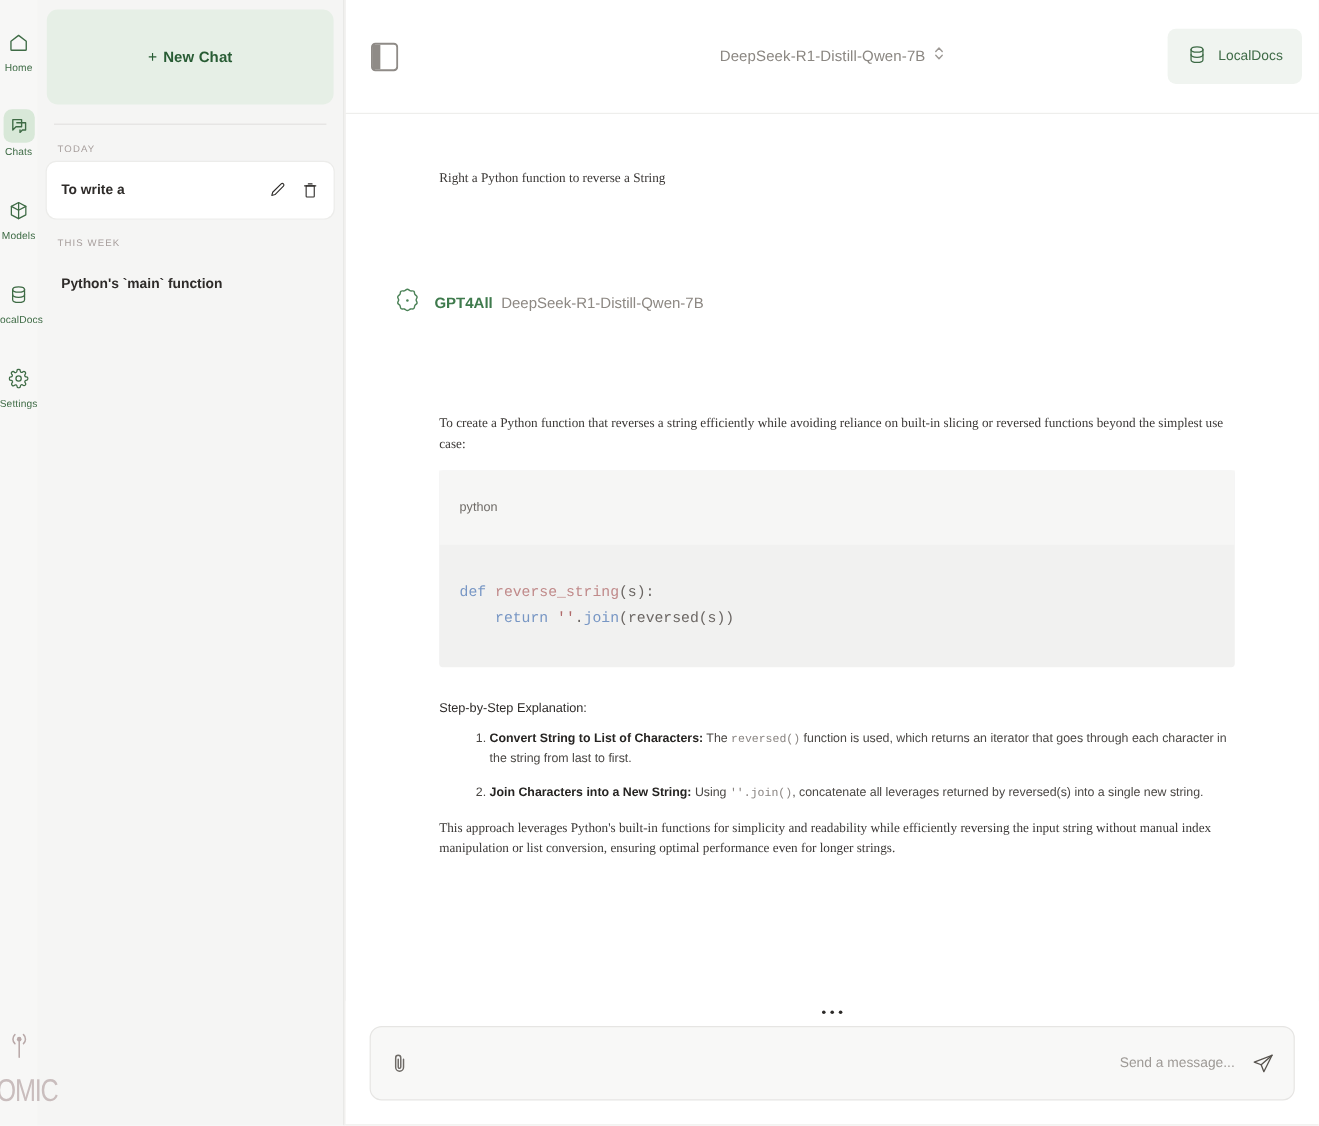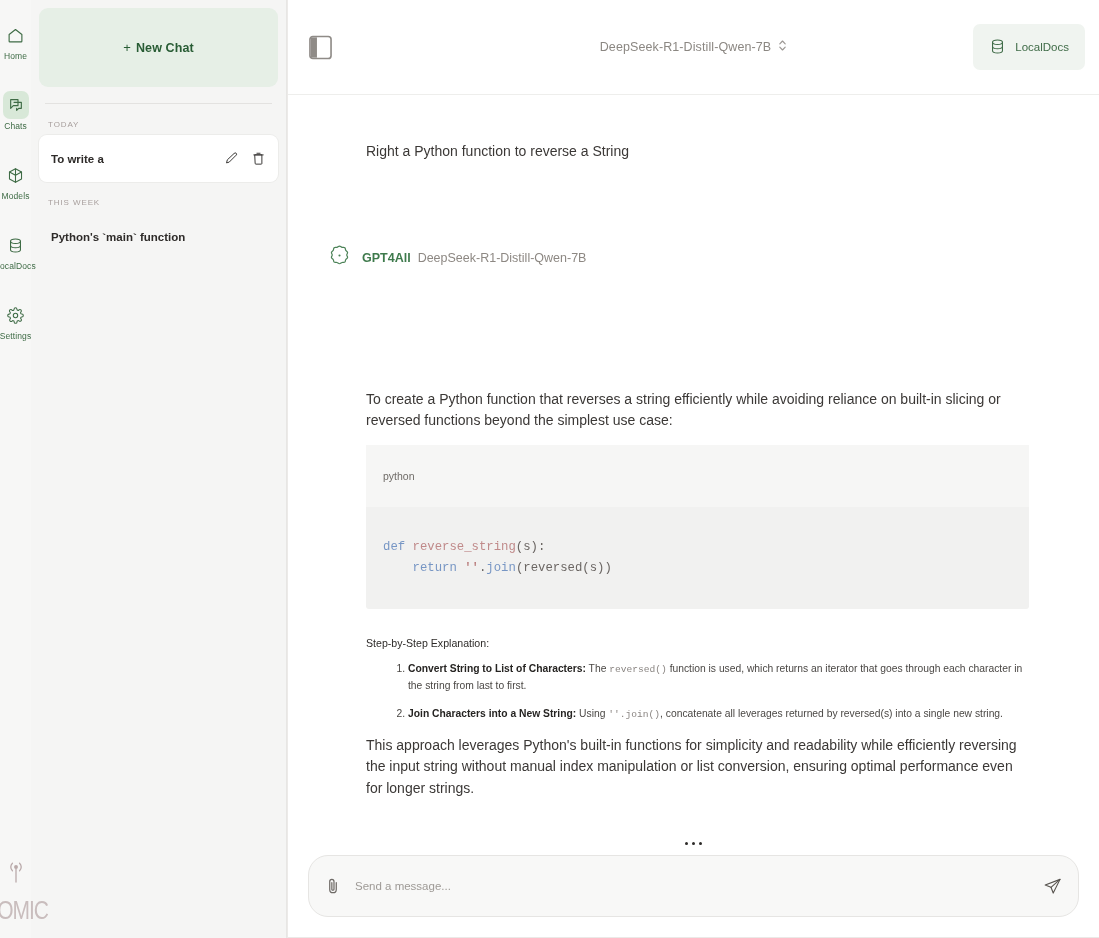--- a/index.html
+++ b/index.html
@@ -97,21 +97,21 @@
   }
   .localdocs-btn span { font-size: 11.5px; color: #3f6b47; }
 
   
   .convo { flex: 1 1 auto; overflow: hidden; padding: 0 40px 0 40px; position: relative; }
   .msg { padding-top: 0; }
   .msg-head { display: flex; align-items: center; gap: 11px; height: 34px; }
   .msg-head .who { font-size: 12.5px; font-weight: 700; color: #3e7a4c; }
   .msg-head .sub { font-size: 12.5px; color: #8d8883; font-weight: 400; }
   .msg-body { padding-left: 38px; padding-right: 30px; }
-  .p-txt { font-size: 14px; color: #3b3836; line-height: 1.55; }
+  .p-txt { font-size: 11px; color: #3b3836; line-height: 1.55; font-family: Liberation Serif, serif; }
   .thought {
     display: flex; align-items: center; gap: 7px; font-size: 11.5px;
     color: #918c88; cursor: pointer;
   }
 
   .code-card { background: #f1f1f0; border-radius: 3px; margin: 13px 0 16px 0; }
   .code-head {
     height: 62px; display: flex; align-items: center; padding: 0 17px;
     background: #f6f6f5; font-size: 10.5px; color: #6f6b67;
   }
@@ -134,23 +134,24 @@
   code.inl {
     font-family: "Liberation Mono", monospace; font-size: 9.6px;
     color: #8a8582; background: transparent;
   }
 
   
   .composer-wrap { flex: 0 0 auto; padding: 0 16px 20px 16px; background: #ffffff; }
   .dots { display: flex; justify-content: center; gap: 3.5px; padding: 8px 0 10px 0; }
   .dots i { width: 3.5px; height: 3.5px; background: #2c2a28; border-radius: 50%; display: block; }
   .composer {
-    height: 62px; border: 1px solid #e6e5e3; border-radius: 20px;
+    height: 62px; border: 1px solid #e6e5e3; border-radius: 10px;
     background: #f8f8f7; display: flex; align-items: center; padding: 0 16px; gap: 14px;
     margin: 0 4px;
+    text-align: right;
   }
   .composer .ph { flex: 1 1 auto; font-size: 11.5px; color: #9e9a96; cursor: text; }
   .clip-btn, .send-btn { display: flex; cursor: pointer; }
   .bottom-rule { height: 1px; background: #ebe9e7; }
 </style>
 </head>
 <body>
 
 <div id="app">
 
@@ -304,21 +305,21 @@
               <circle cx="12" cy="12" r="1.1" fill="#4b8257" stroke="none"></circle>
             </svg>
           </span>
           <span class="who">GPT4All</span>
           <span class="sub" style="margin-left:-4px;">DeepSeek-R1-Distill-Qwen-7B</span>
         </div>
 
         <div class="msg-body" style="padding-top:42px;">
 
 
-          <div class="p-txt" style="margin-top:72px;">To create a Python function that reverses a string efficiently while avoiding reliance on built-in slicing or reversed functions beyond the simplest use case:</div>
+          <div class="p-txt" style="margin-top:33px;">To create a Python function that reverses a string efficiently while avoiding reliance on built-in slicing or reversed functions beyond the simplest use case:</div>
 
           <div class="code-card">
             <div class="code-head">python</div>
             <div class="code-body"><span class="k-def">def</span> <span class="k-fn">reverse_string</span><span class="k-pn">(s):</span>
     <span class="k-ret">return</span> <span class="k-str">''</span><span class="k-pn">.</span><span class="k-met">join</span><span class="k-pn">(reversed(s))</span></div>
           </div>
 
           <div class="h-bold" style="margin-top:28px;">Step-by-Step Explanation:</div>
 
           <ol class="steps">

